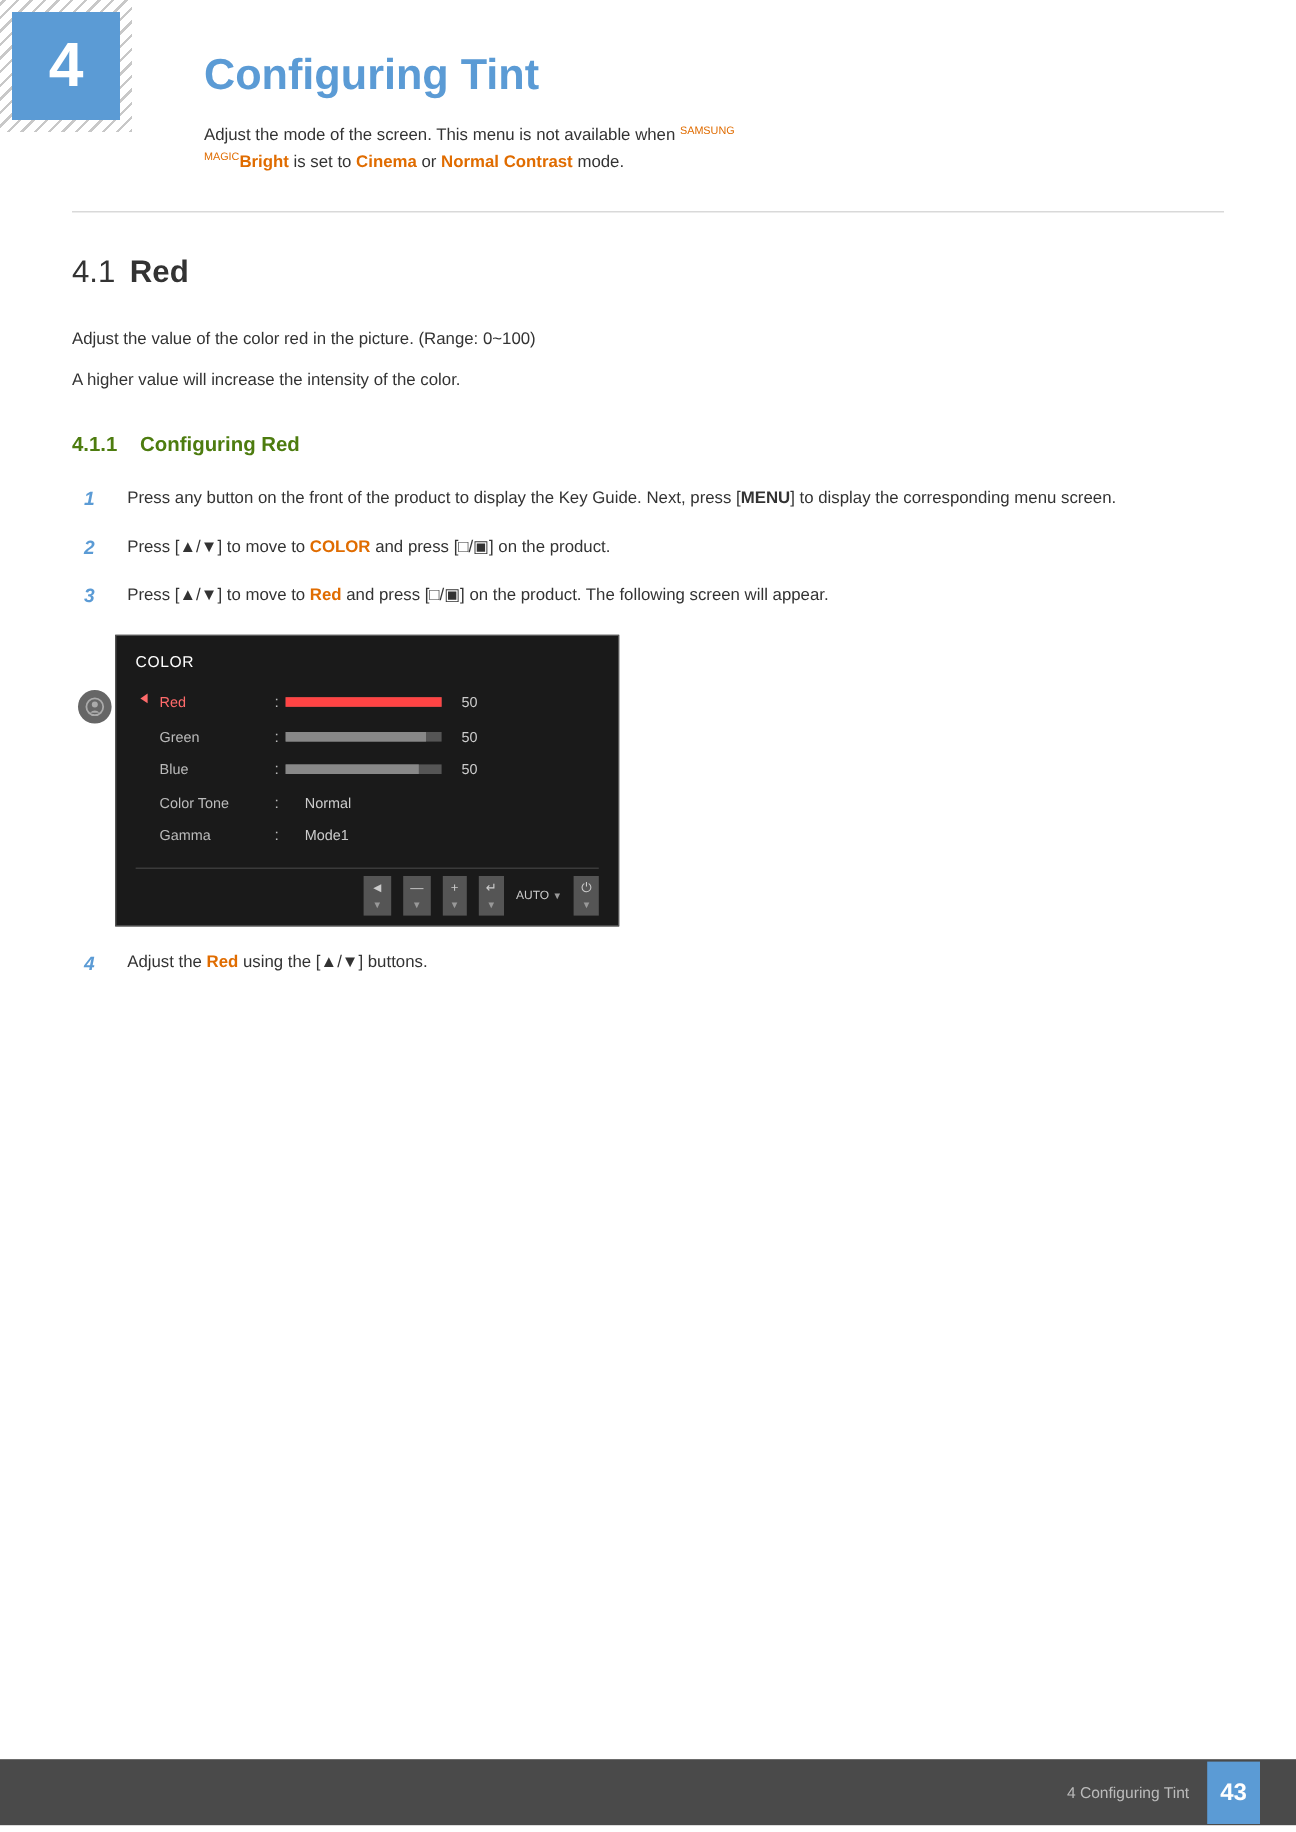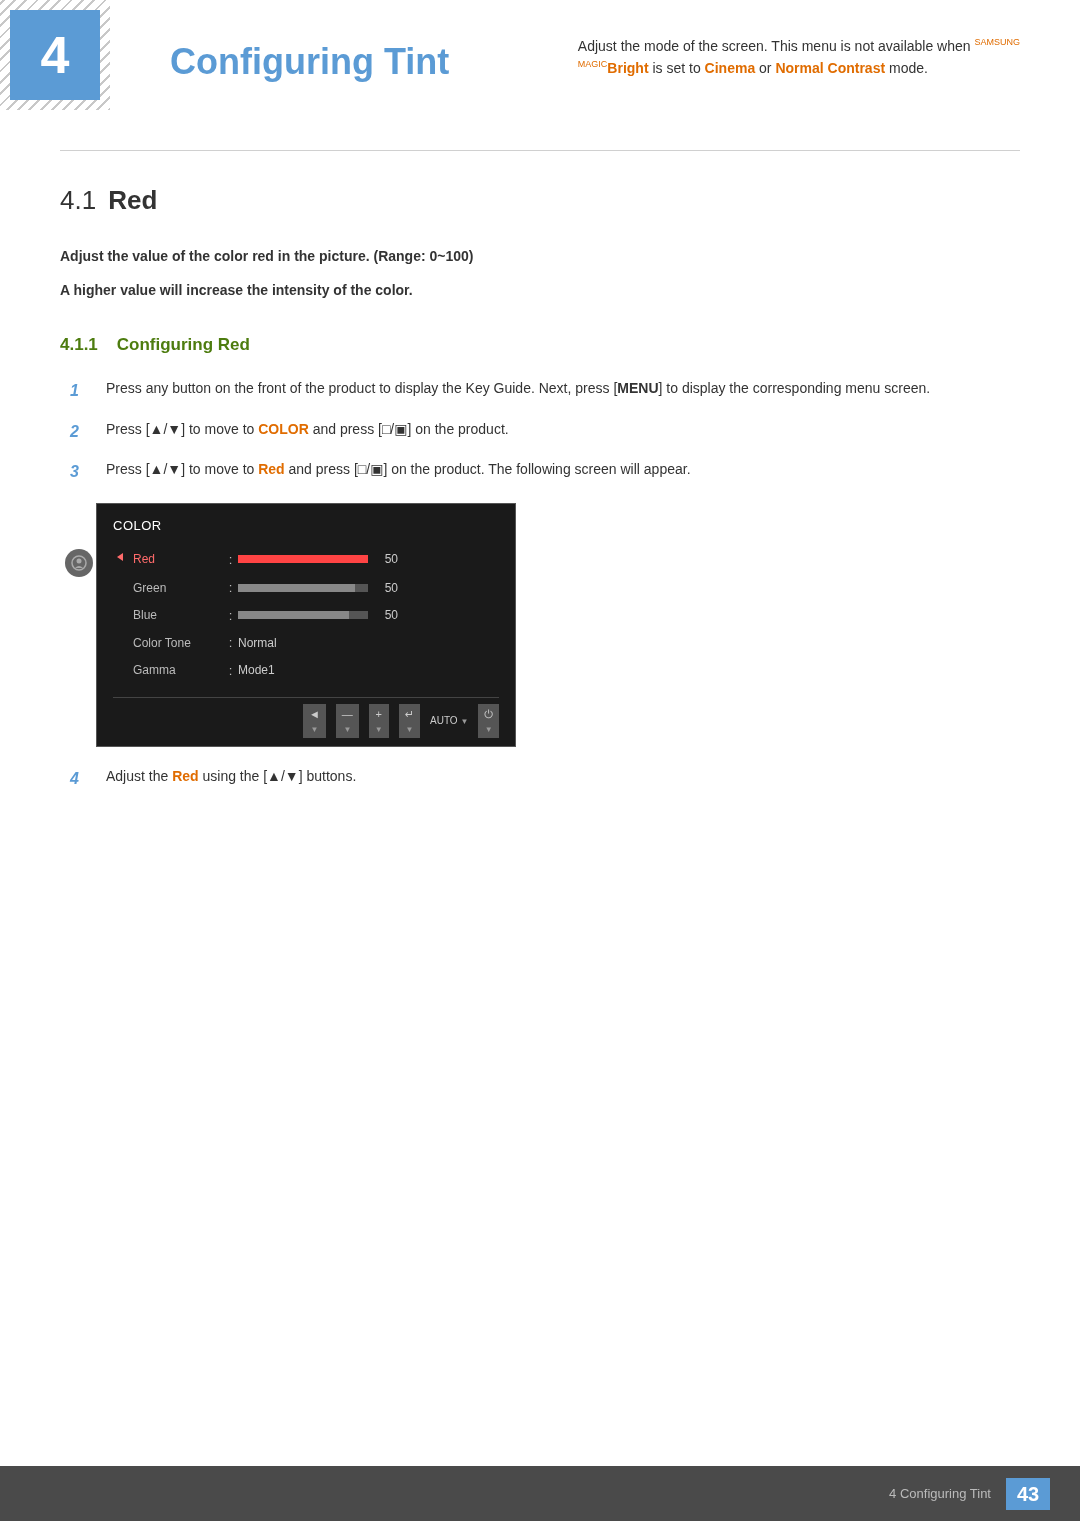--- a/index.html
+++ b/index.html
@@ -65,22 +65,22 @@
       z-index: 1;
     }
 
     
     .chapter-title-area {
       margin-left: 110px;
       margin-bottom: 30px;
       padding-top: 15px;
       min-height: 100px;
       display: flex;
-      flex-direction: row;
-      justify-content: space-between;
+      flex-direction: column;
+      justify-content: center;
     }
 
     .chapter-title {
       font-size: 36px;
       font-weight: bold;
       color: #5b9bd5;
       margin-bottom: 12px;
     }
 
     .chapter-desc {
@@ -127,21 +127,20 @@
       font-weight: normal;
     }
 
     .section-name {
       color: #333;
     }
 
     .section-body {
       margin-left: 0;
       margin-bottom: 30px;
-      font-weight: bold;
     }
 
     .section-body p {
       font-size: 14px;
       color: #333;
       margin-bottom: 12px;
       line-height: 1.6;
     }
 
     
@@ -279,20 +278,21 @@
     .row-value {
       color: #ccc;
       font-size: 12px;
       width: 22px;
       text-align: right;
     }
 
     .row-text-val {
       color: #ccc;
       font-size: 12px;
+      margin-left: 16px;
     }
 
     
     .osd-icon {
       position: absolute;
       left: -32px;
       top: 45px;
     }
 
     .osd-icon-shape {
@@ -364,21 +364,21 @@
       font-size: 13px;
       margin-right: 15px;
     }
 
     .footer-page-num {
       background: #5b9bd5;
       color: #fff;
       font-size: 20px;
       font-weight: bold;
       width: 44px;
-      height: 32px;
+      height: 52px;
       display: flex;
       align-items: center;
       justify-content: center;
     }
   </style>
 </head>
 <body>
 
 <div class="corner-pattern">
   <div class="corner-pattern-inner"></div>

